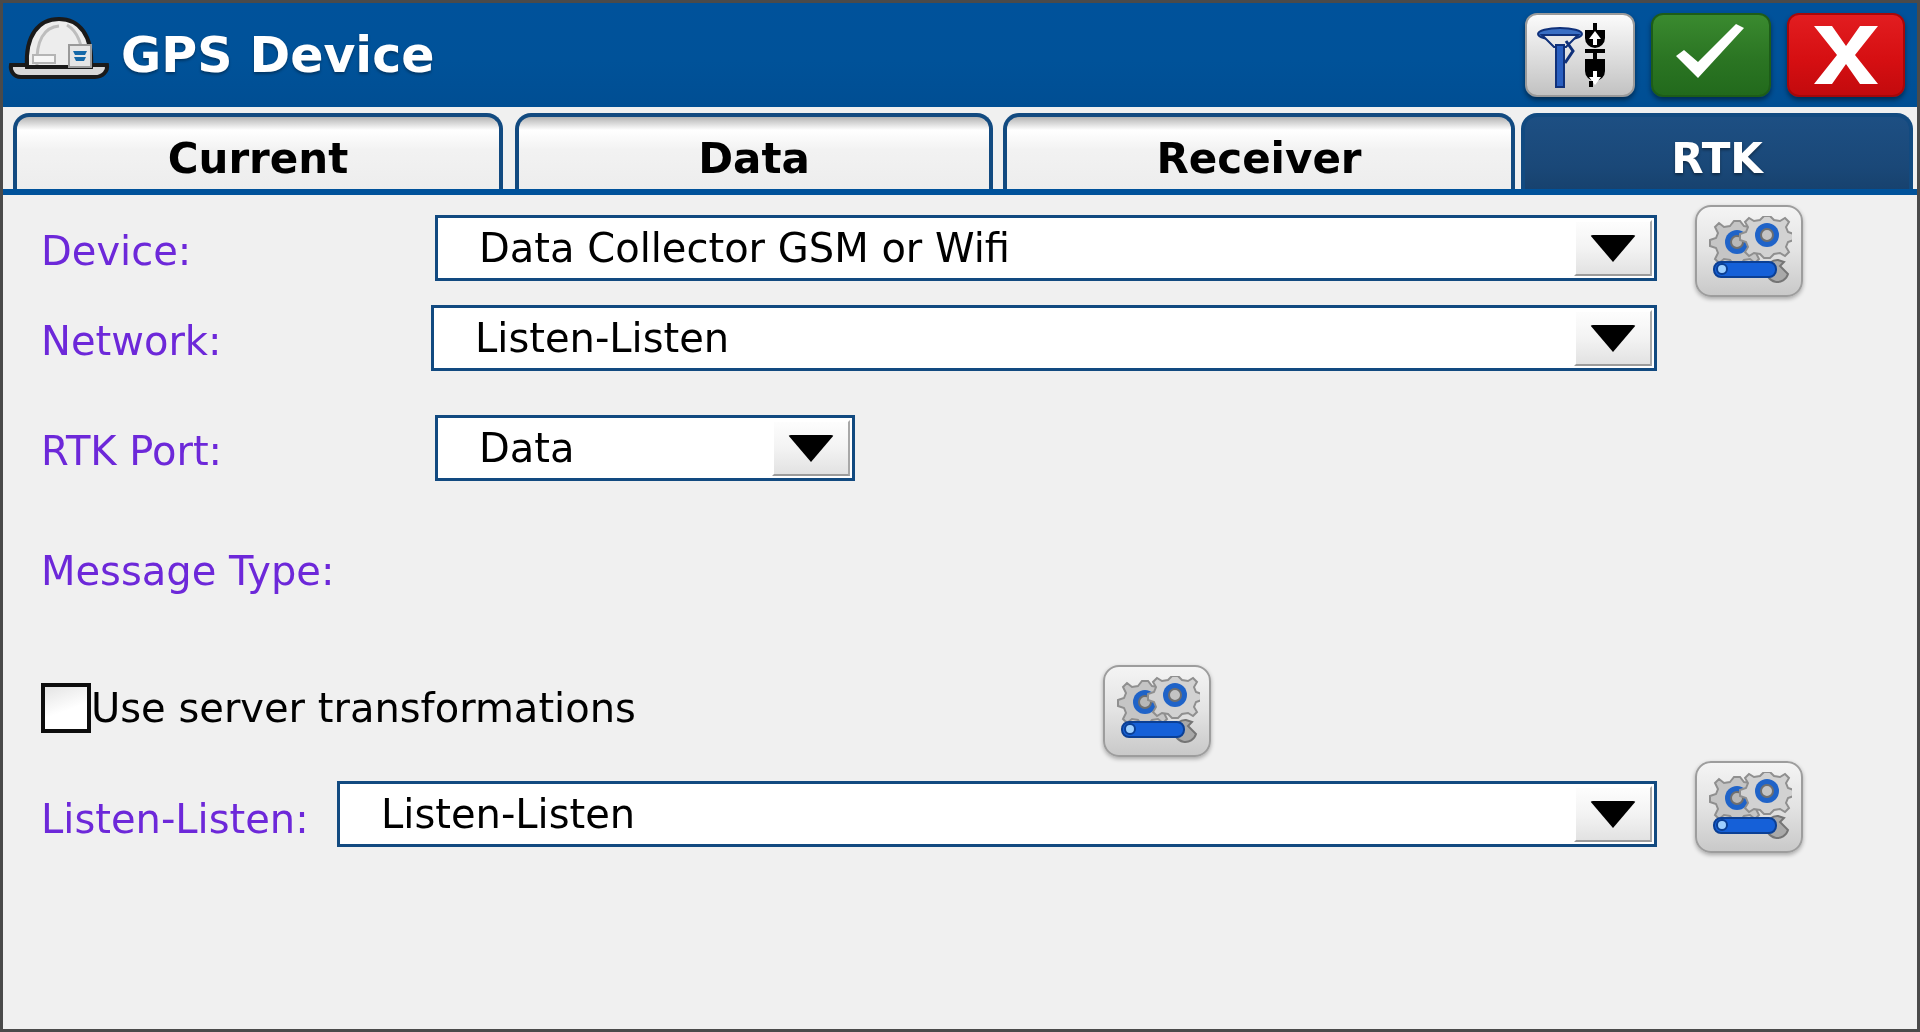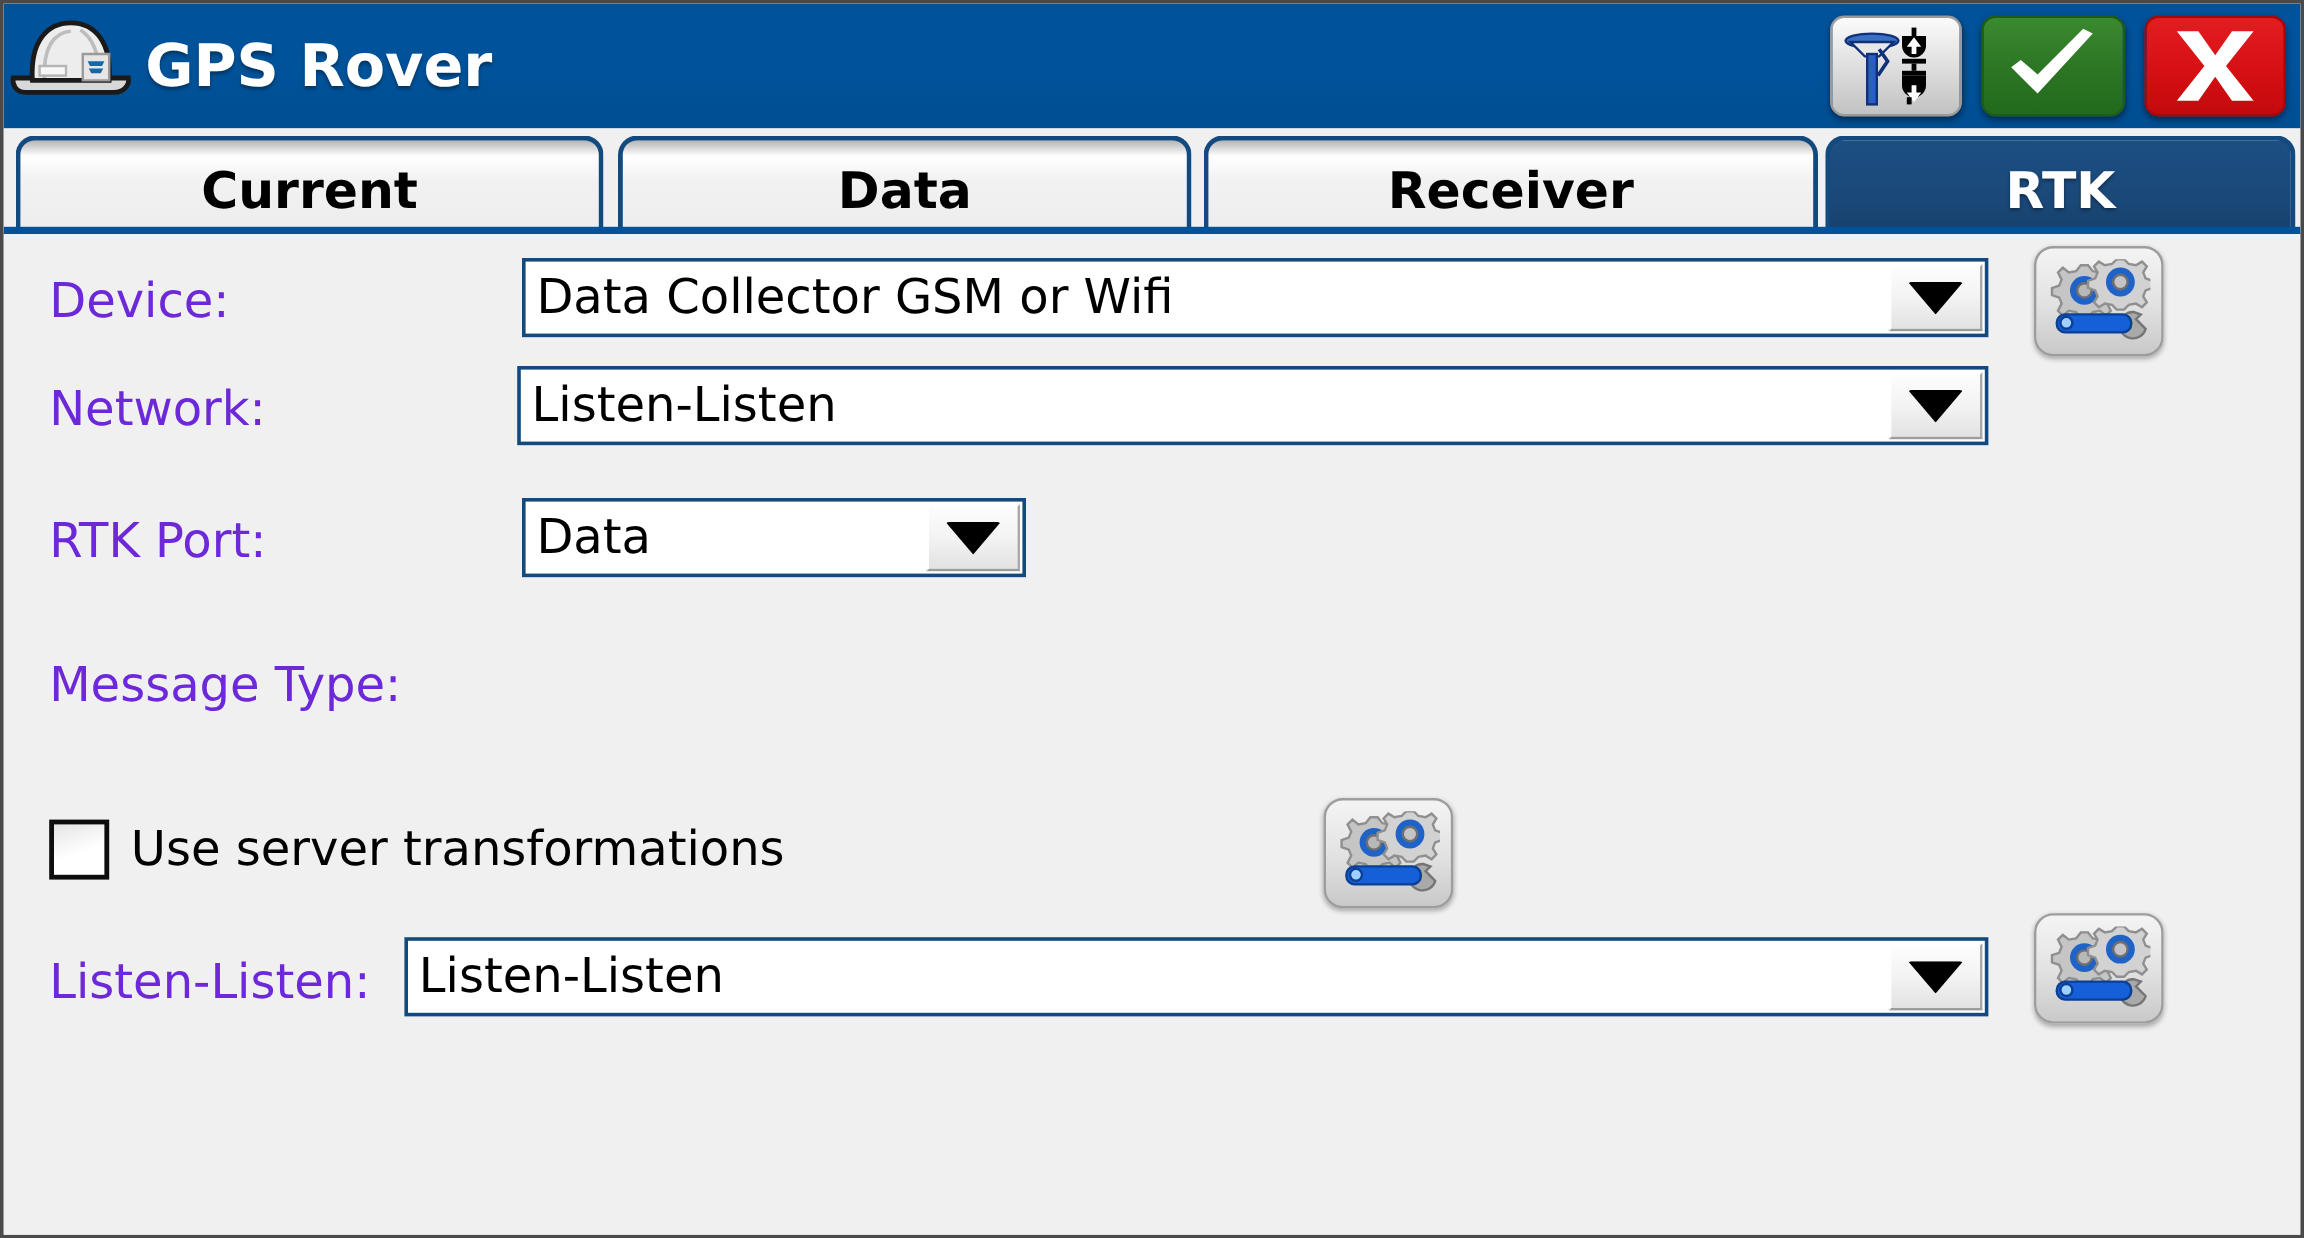--- a/index.html
+++ b/index.html
@@ -139,20 +139,21 @@
 
   
   .combo {
     position: absolute;
     box-sizing: border-box;
     border: 3px solid #124a80;
     background: #ffffff;
     display: flex;
     align-items: stretch;
     height: 66px;
+    padding-left: 32px;
   }
   .combo .val {
     flex: 1 1 auto;
     display: flex;
     align-items: center;
     padding-left: 9px;
     font-size: 40px;
     color: #000000;
     white-space: nowrap;
     overflow: hidden;
@@ -214,21 +215,21 @@
     width: 50px;
     height: 50px;
     box-sizing: border-box;
     border: 4px solid #0d0d0d;
     background: linear-gradient(160deg,#e4e4e4 0%, #ffffff 55%, #ffffff 100%);
     flex: 0 0 auto;
   }
   .cblabel {
     font-size: 40px;
     color: #000000;
-    margin-left: 18px;
+    margin-left: 0;
     white-space: nowrap;
   }
 </style>
 </head>
 <body>
 
 <div id="app">
 
   <div class="titlebar">
 
@@ -238,21 +239,21 @@
         <path d="M20 60 C18 28 32 12 52 12 C72 12 86 28 84 60 Z" fill="#ededed" stroke="#1a1a1a" stroke-width="4"></path>
         <path d="M30 58 C29 34 37 20 52 19" fill="none" stroke="#bdbdbd" stroke-width="3"></path>
         <path d="M60 18 C70 24 76 38 76 58" fill="none" stroke="#bdbdbd" stroke-width="3"></path>
         <rect x="26" y="48" width="22" height="8" fill="#f7f7f7" stroke="#b5b5b5" stroke-width="2"></rect>
         <path d="M62 38 L84 38 L84 60 L62 60 Z" fill="#e6e6e6" stroke="#9a9a9a" stroke-width="2"></path>
         <path d="M66 44 L80 44 L78 48 L68 48 Z" fill="#1669a8"></path>
         <path d="M67 50 L79 50 L77 54 L69 54 Z" fill="#1669a8"></path>
       </g>
     </svg>
 
-    <div class="app-title">GPS Rover</div>
+    <div class="app-title">GPS Device</div>
 
     <div class="title-spacer"></div>
 
     <div class="tb-btn antenna">
       <svg width="94" height="68" viewBox="0 0 94 68">
         <ellipse cx="27" cy="13" rx="22" ry="6" fill="#3a6fc4" stroke="#10317a" stroke-width="2"></ellipse>
         <path d="M9 14 L45 14 L33 26 L21 26 Z" fill="#e8e8e8" stroke="#10317a" stroke-width="2"></path>
         <rect x="23" y="24" width="8" height="42" fill="#2a5fc0" stroke="#10317a" stroke-width="2"></rect>
         <path d="M33 20 L40 30 L32 42" fill="none" stroke="#10317a" stroke-width="3"></path>
         <g fill="#000000">

